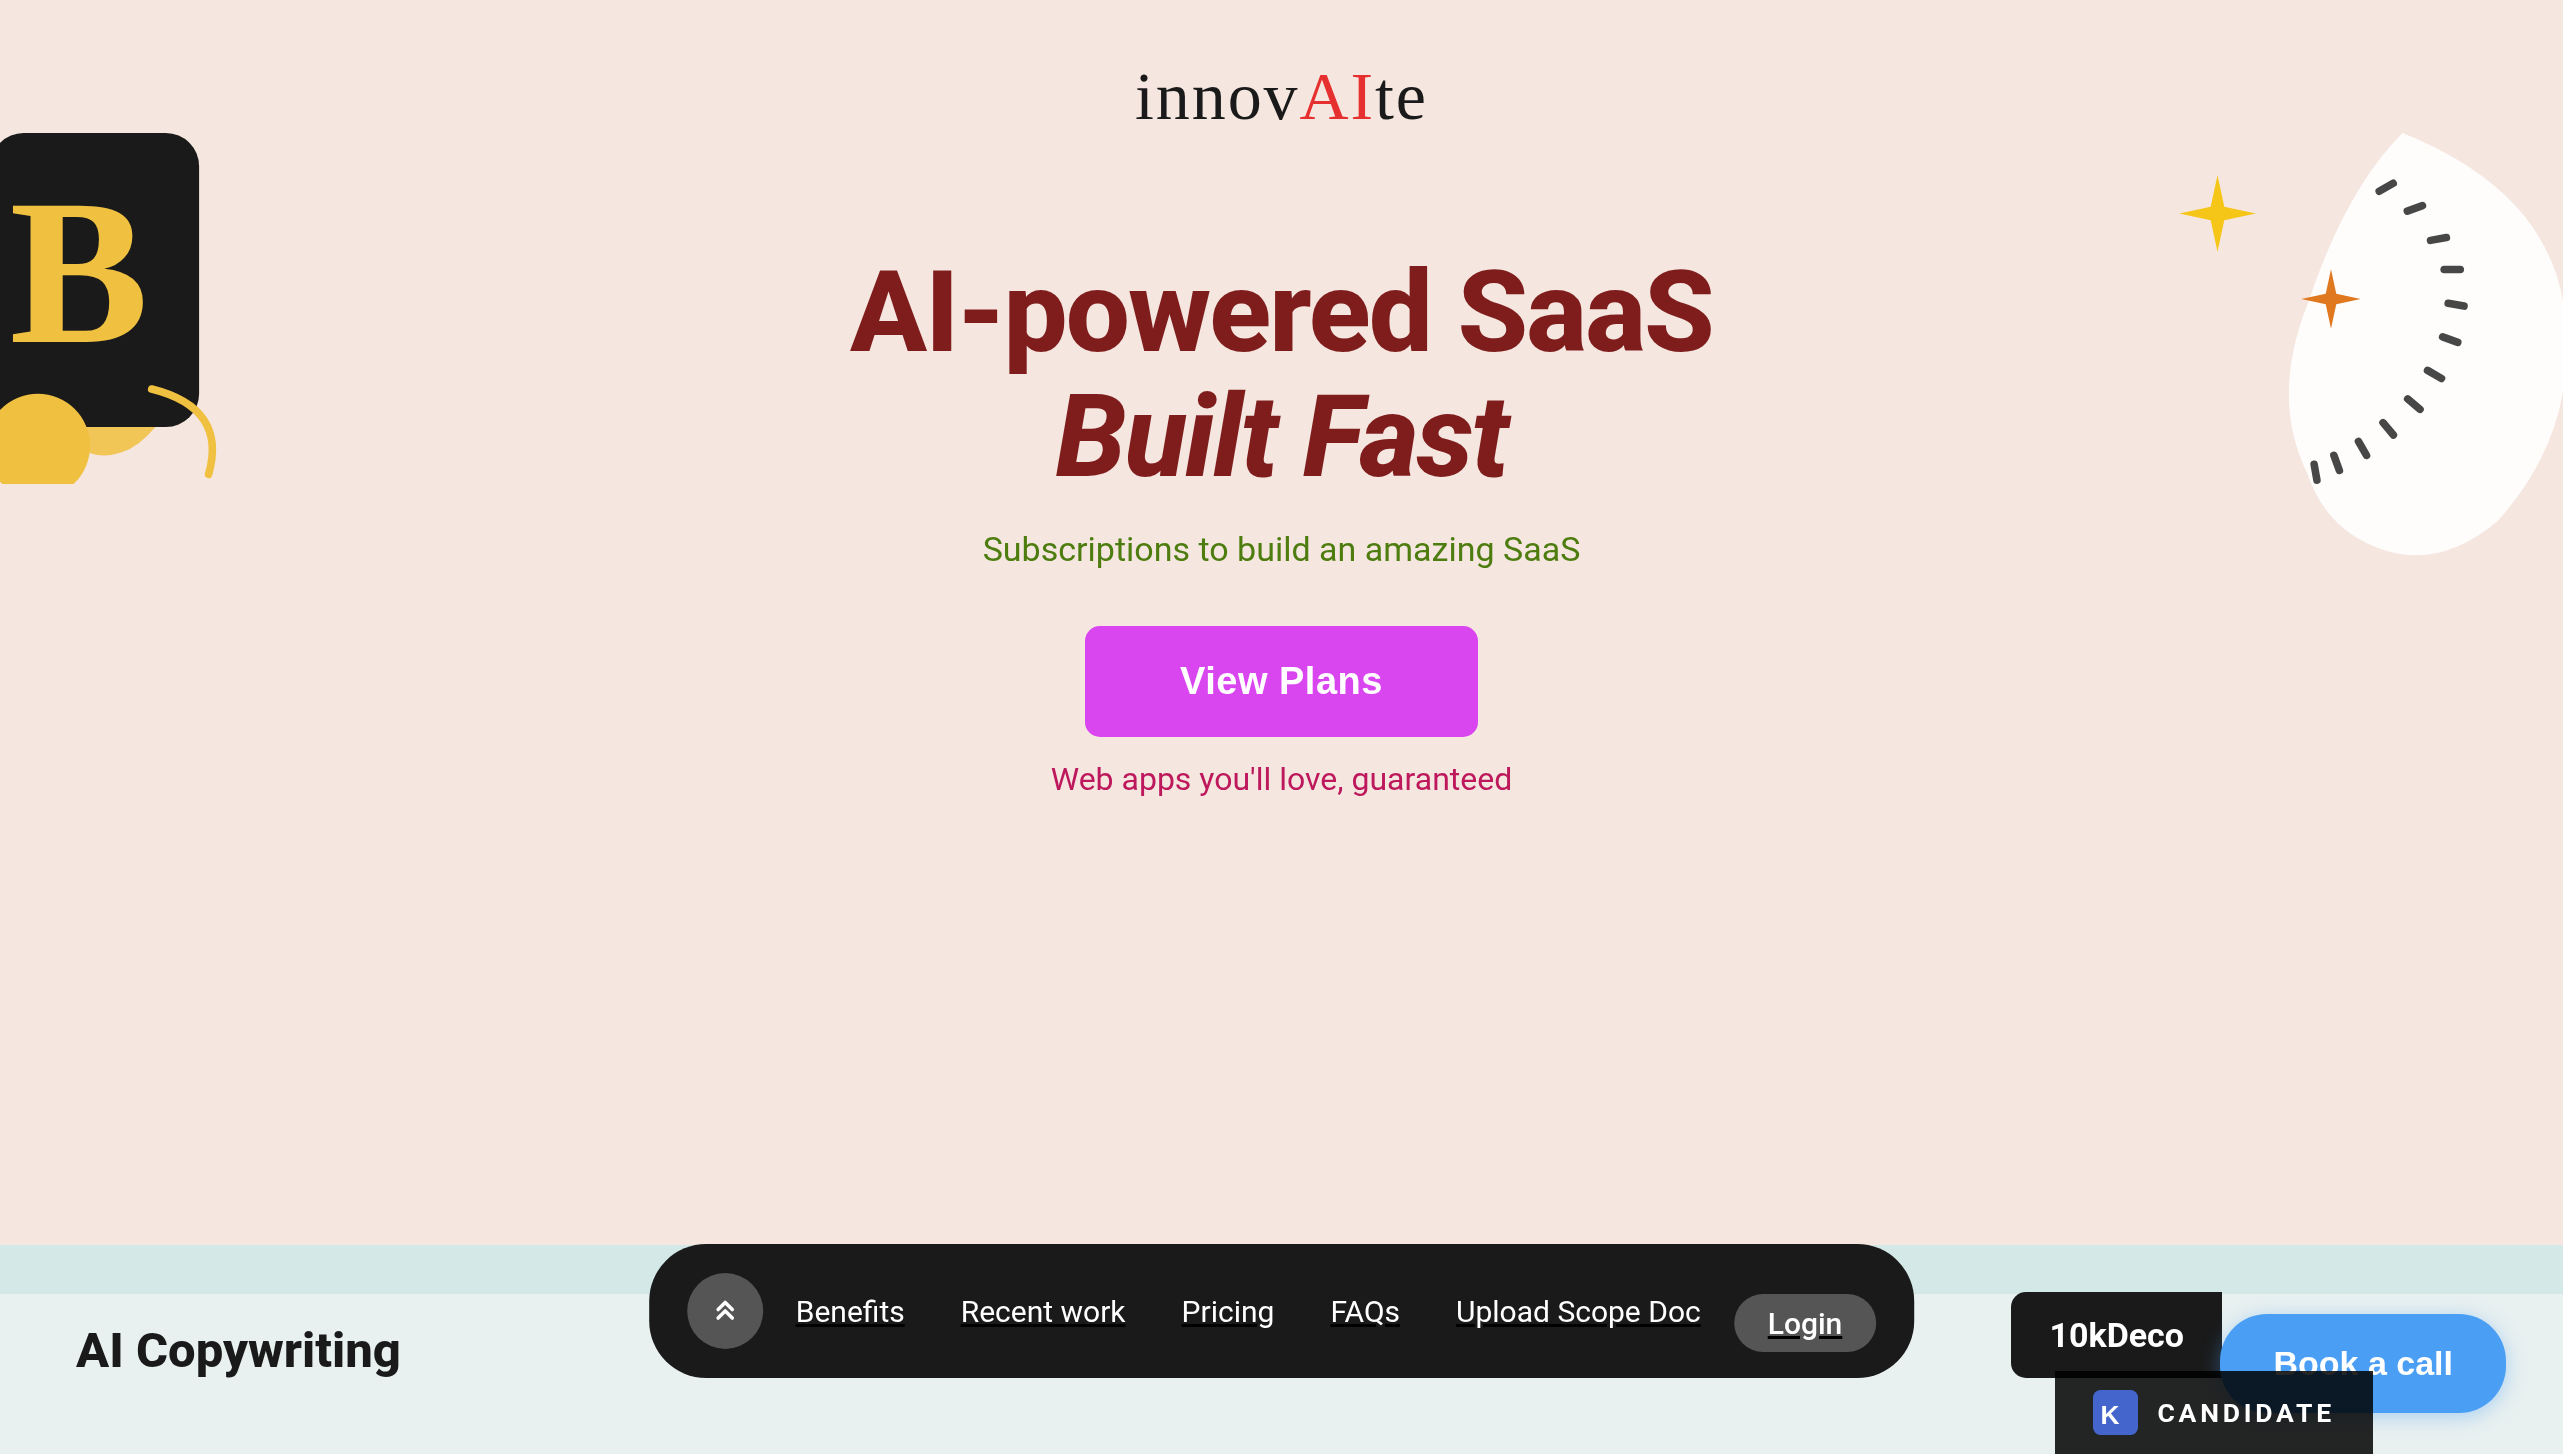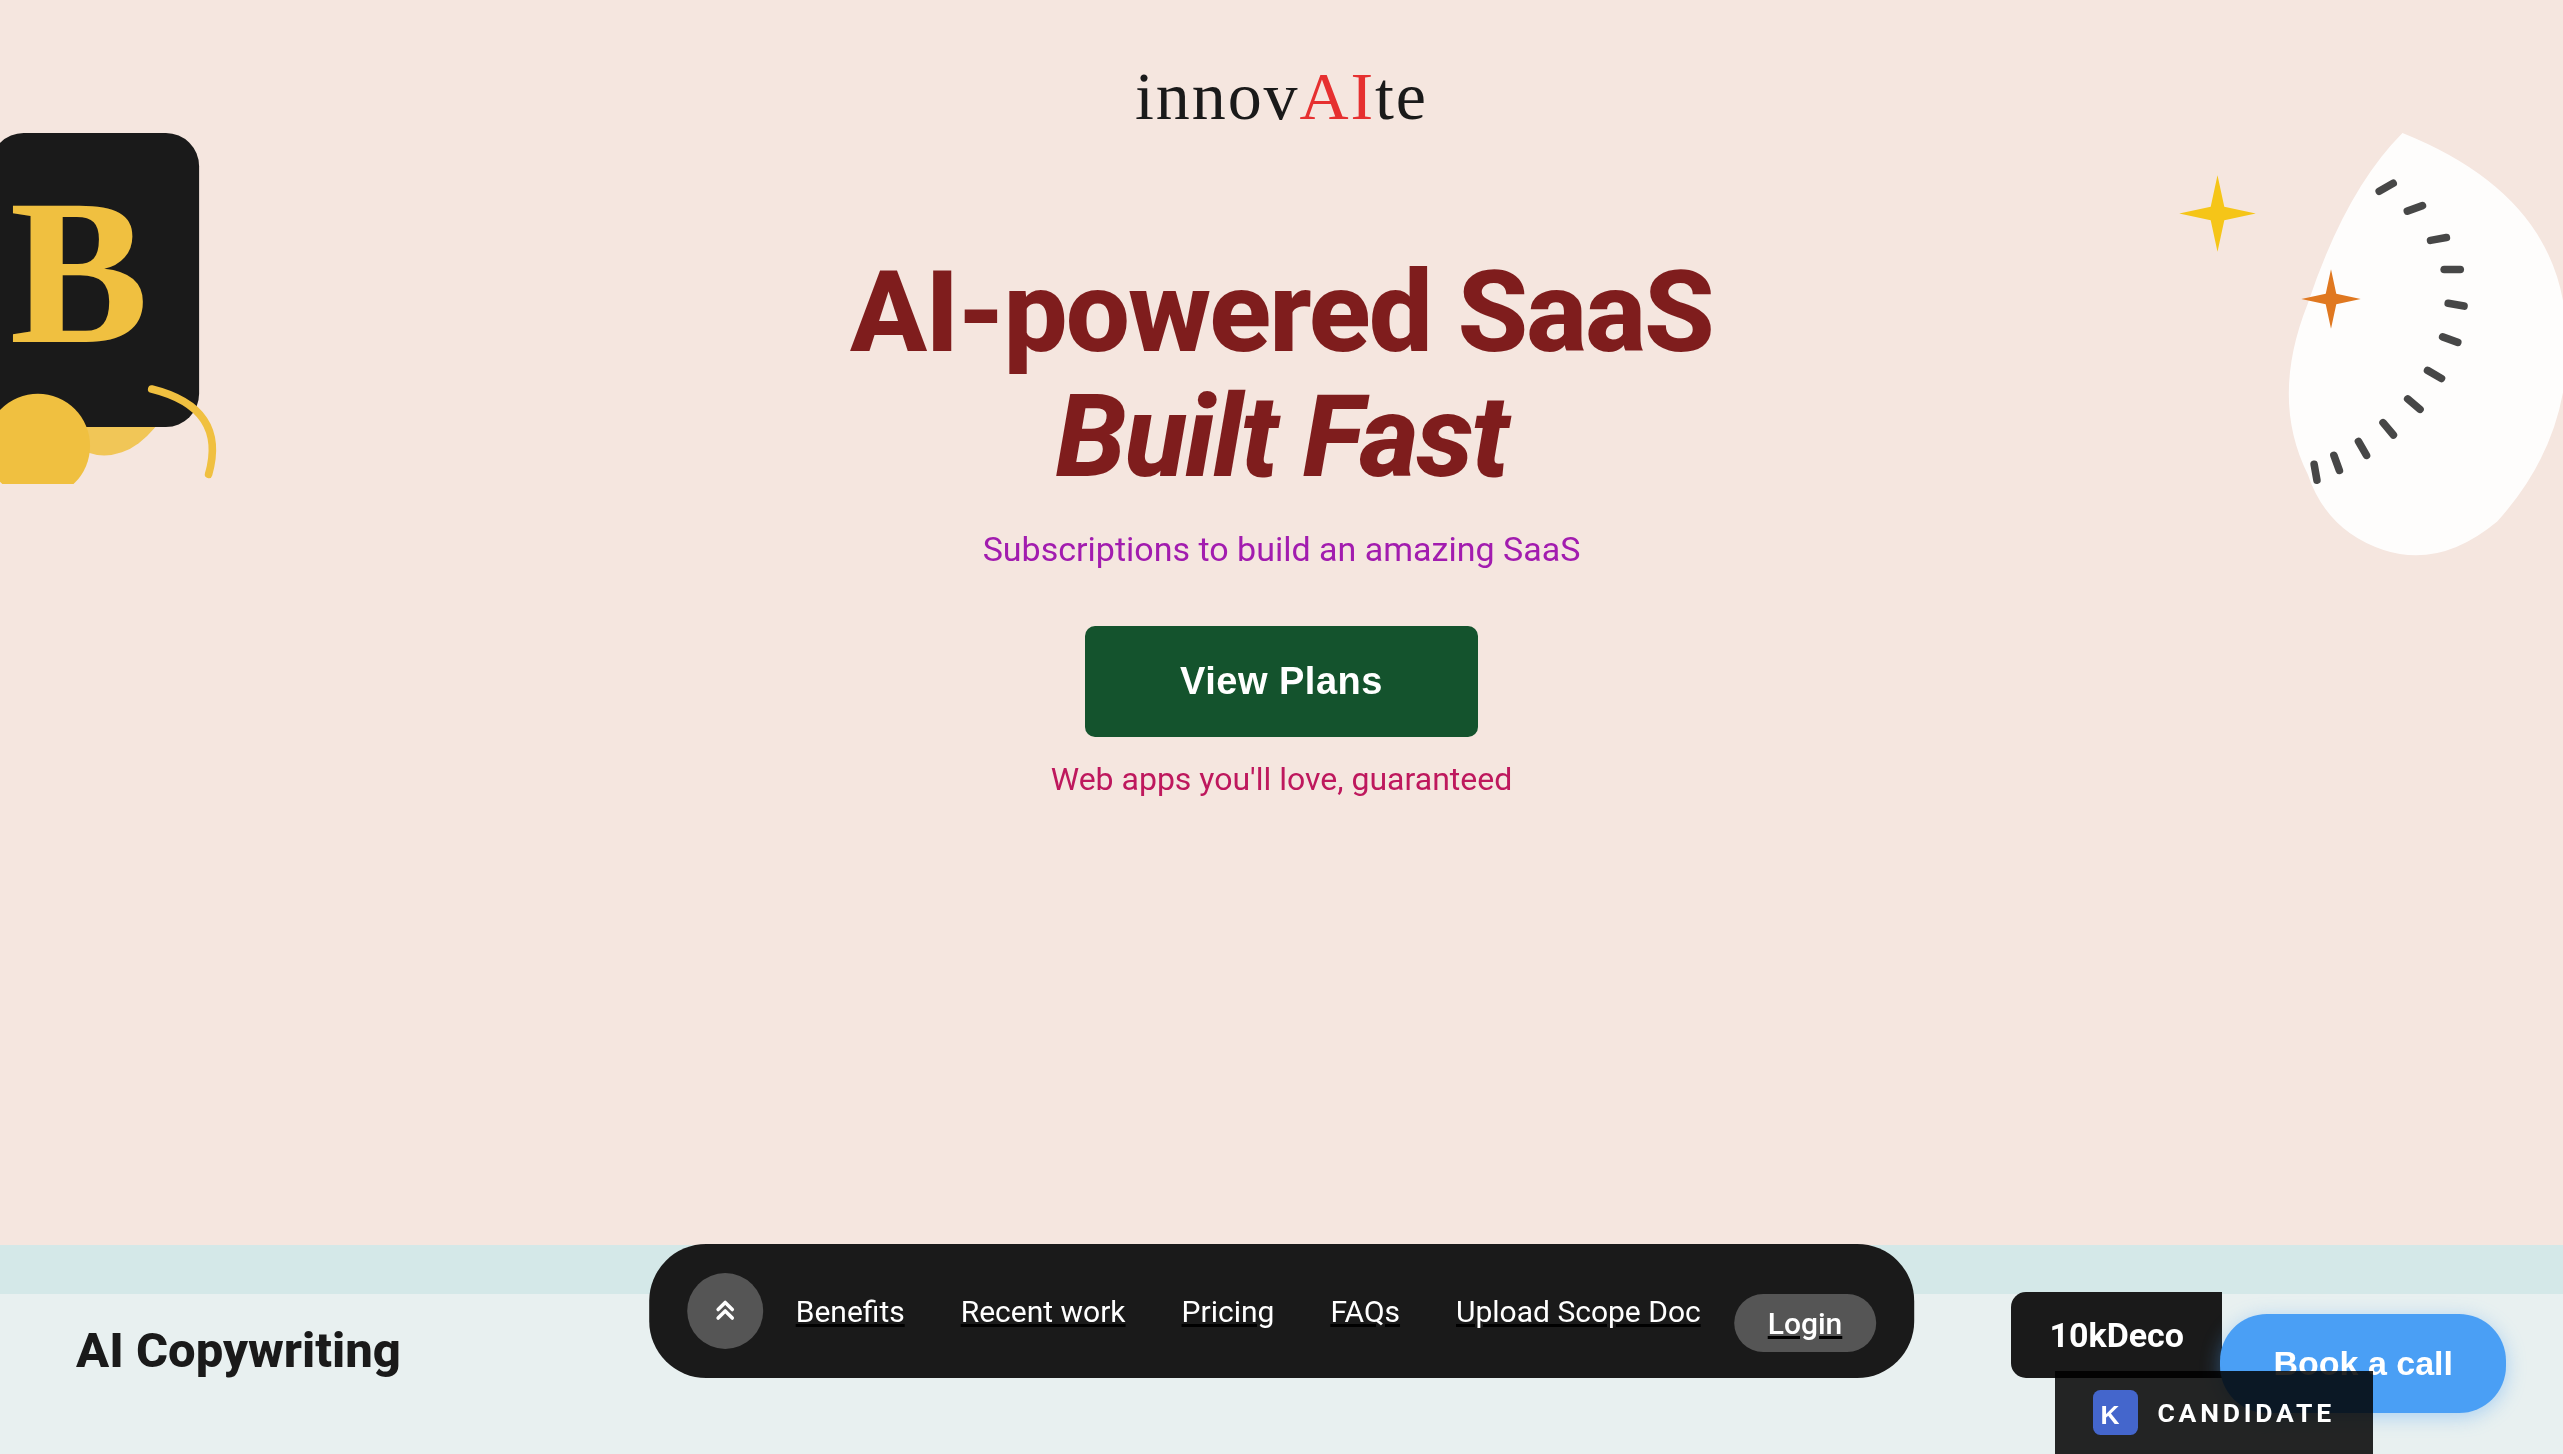--- a/index.html
+++ b/index.html
@@ -70,37 +70,37 @@
     }
 
     .hero-title-italic {
       font-style: italic;
       font-weight: 800;
     }
 
     .hero-subtitle {
       margin-top: 28.4px;
       font-size: 34px;
-      color: #a21caf;
+      color: #4d7c0f;
       font-weight: 400;
     }
 
     
     .cta-container {
       margin-top: 57px;
       display: flex;
       flex-direction: column;
       align-items: center;
     }
 
     .view-plans-btn {
-      background: #14532d;
+      background: #d946ef;
       color: #fff;
       border: none;
-      border-radius: 10px;
+      border-radius: 15px;
       padding: 34px 95px;
       font-size: 38px;
       font-weight: 600;
       cursor: pointer;
       letter-spacing: 0.5px;
     }
 
     .guarantee-text {
       margin-top: 23px;
       font-size: 32px;

